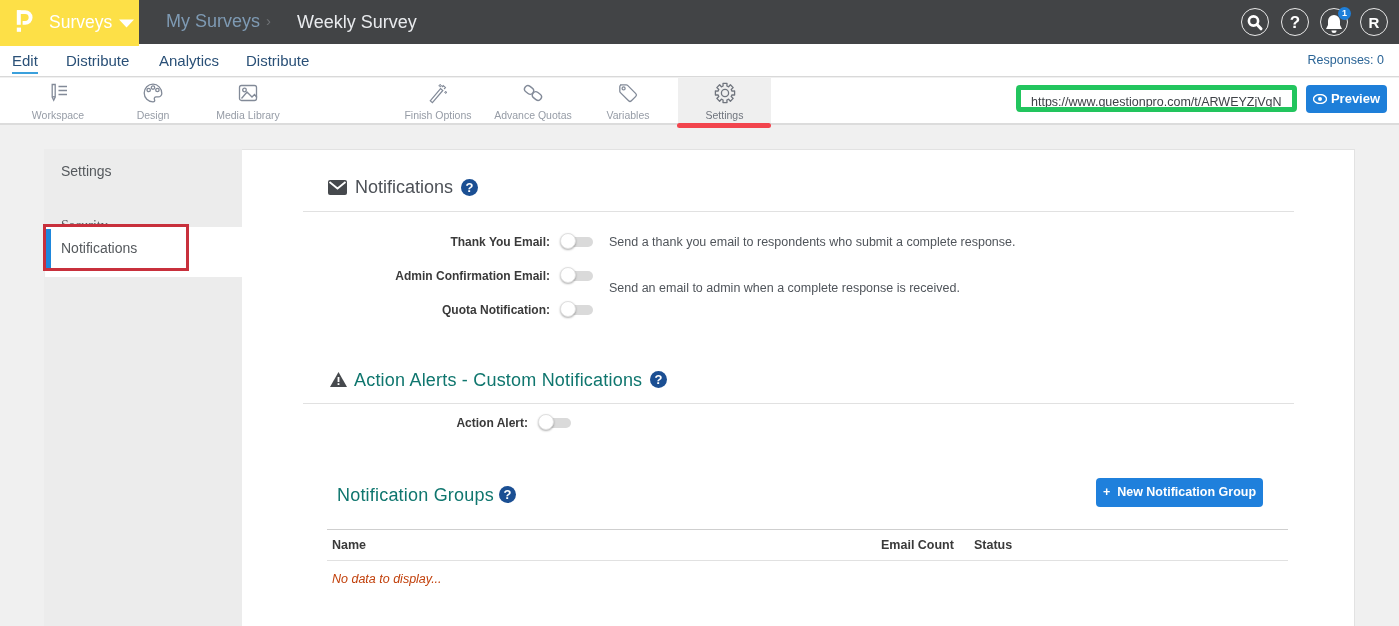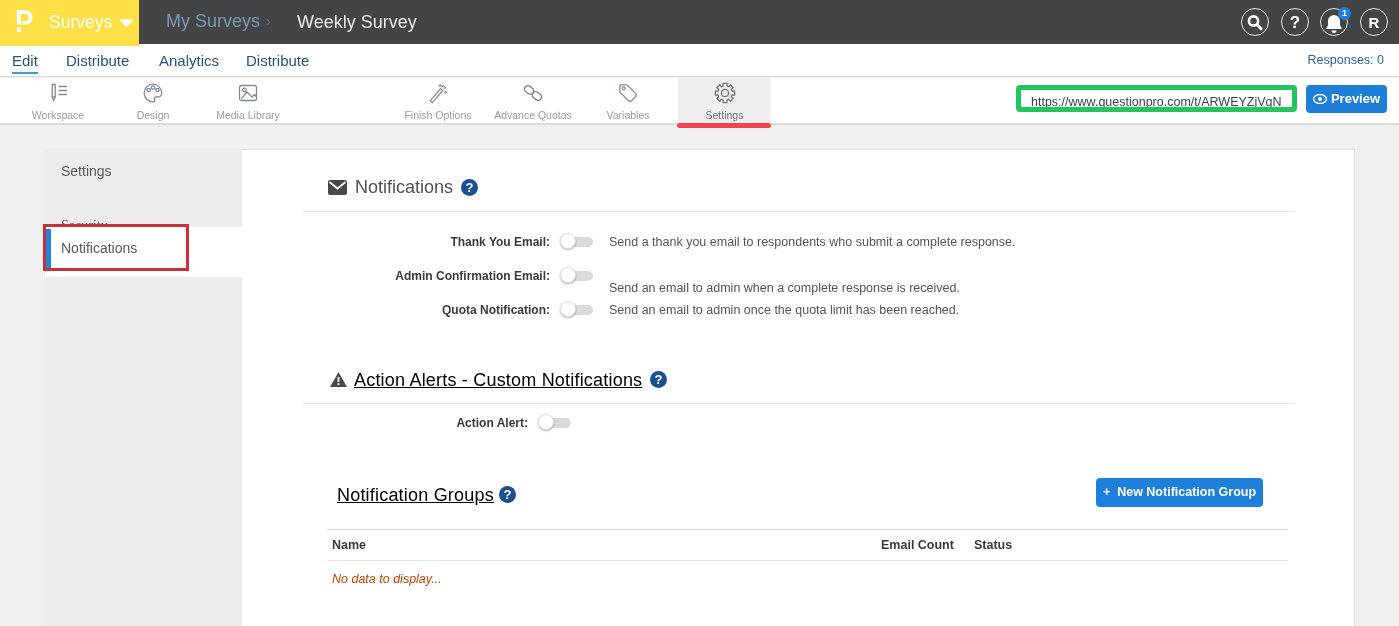--- a/index.html
+++ b/index.html
@@ -33,21 +33,21 @@
 
 #card { left:44px; top:149px; width:1311px; height:500px; background:#ffffff; border:1px solid #e2e2e2; }
 #sidebar { left:44px; top:149px; width:198px; height:477px; background:#ececec; }
 .sideitem { position:absolute; left:61px; font-size:14px; color:#55595d; }
 #activerow { left:45px; top:227px; width:197px; height:50px; background:#ffffff; }
 #bluebar { left:46px; top:229px; width:5px; height:39px; background:#1e87dc; }
 #redbox { left:43px; top:224px; width:146px; height:47px; border:3px solid #c8303c; z-index:4; }
 
 
 .h1 { position:absolute; font-size:18px; color:#4d5157; }
-.h2 { position:absolute; font-size:18px; color:#000000; letter-spacing:0.2px;text-decoration:underline; }
+.h2 { position:absolute; font-size:18px; color:#0f766e; letter-spacing:0.2px; }
 .hr { position:absolute; height:1px; background:#e1e1e1; left:303px; width:991px; }
 .flabel { position:absolute; font-size:12px; font-weight:bold; color:#3a3a3a; text-align:right; }
 .fdesc { position:absolute; font-size:12.5px; color:#50555b; }
 .switch { position:absolute; width:33px; height:17px; }
 .switch .track { position:absolute; left:2px; top:4px; width:31px; height:10px; background:#dadada; border-radius:5px; }
 .switch .knob { position:absolute; left:0; top:0; width:16px; height:16px; background:#fff; border:1px solid #e0e0e0; border-radius:50%; box-shadow:0 1px 2px rgba(0,0,0,0.3); }
 .qicon { position:absolute; width:17px; height:17px; border-radius:50%; background:#1b4f93; color:#fff; font-size:13px; font-weight:bold; text-align:center; line-height:17px; }
 #newbtn { left:1096px; top:478px; width:167px; height:29px; background:#1f80dc; border-radius:4px; color:#fff; text-align:center; line-height:29px; font-size:12.5px; font-weight:bold; }
 .thead { position:absolute; font-size:12.5px; font-weight:bold; color:#3a3a3a; }
 #nodata { left:332px; top:572px; font-size:12.5px; font-style:italic; color:#c2410c; position:absolute; }
@@ -188,21 +188,20 @@
       <div class="track"></div>
       <div class="knob"></div>
     </div>
   <div class="fdesc" style="left:609px; top:281px;text-align:center;">Send an email to admin when a complete response is received.</div>
 
   <div class="flabel" style="left:300px; top:303px; width:250px;">Quota Notification:</div>
   <div class="switch" style="left:560px; top:301px;">
       <div class="track"></div>
       <div class="knob"></div>
     </div>
-  <div class="fdesc" style="left:609px; top:303px;">Send an email to admin once the quota limit has been reached.</div>
 
   <svg class="abs" style="left:330px; top:372px;" width="17" height="15">
     <path d="M8.5 0 L17 15 H0 Z" fill="#46494d"></path>
     <rect x="7.6" y="5" width="1.8" height="5" fill="#fff"></rect>
     <rect x="7.6" y="11.2" width="1.8" height="1.8" fill="#fff"></rect>
   </svg>
   <div class="h2" style="left:354px; top:370px;">Action Alerts - Custom Notifications</div>
   <div class="qicon" style="left:650px; top:371px;">?</div>
   <div class="hr" style="top:403px;"></div>
 

